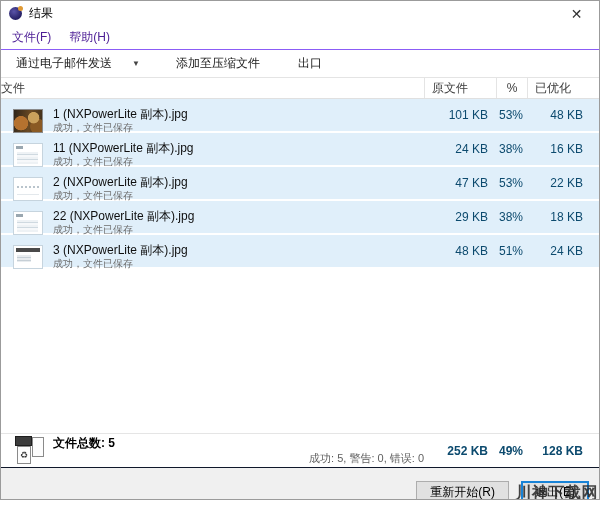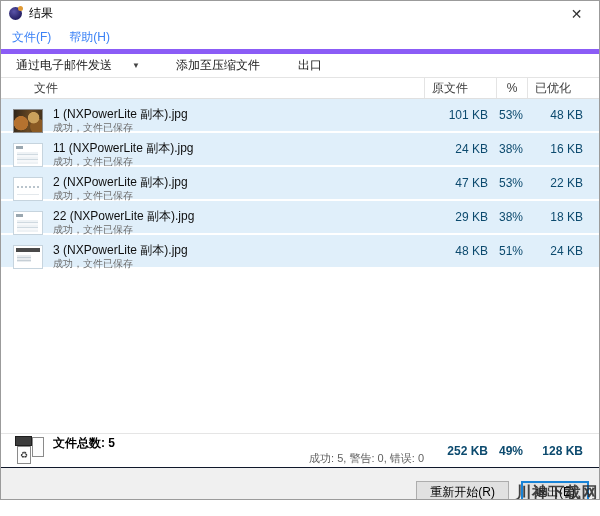--- a/index.html
+++ b/index.html
@@ -14,31 +14,31 @@
   .titlebar { height: 25px; display: flex; align-items: center; padding-left: 8px; background:#fff; }
   .app-icon { position: relative; width: 13px; height: 13px; border-radius: 50%;
     background: radial-gradient(circle at 38% 35%, #5a54a8, #241f63 70%); flex: 0 0 auto; }
   .app-icon::after { content:""; position:absolute; right:-1px; top:-1px; width:5px; height:5px;
     border-radius:50%; background:#e09a35; }
   .title-text { margin-left: 7px; font-size: 12px; color:#000; }
   .close-btn { margin-left:auto; width: 45px; height: 100%; display:flex; align-items:center;
     justify-content:center; font-size: 14px; color:#333; cursor: default; }
   
   .menubar { height: 23px; display:flex; align-items:center; padding-left: 2px; }
-  .menu-item { padding: 0 9px; height: 100%; display:flex; align-items:center; color:#3b82f6; }
+  .menu-item { padding: 0 9px; height: 100%; display:flex; align-items:center; color:#4c1d95; }
   
   .toolbar { height: 29px; display:flex; align-items:center;
-    border-top: 5px solid #8b5cf6; border-bottom: 1px solid #e4e4e4; padding-left: 4px; }
+    border-top: 1px solid #8b5cf6; border-bottom: 1px solid #e4e4e4; padding-left: 4px; }
   .tool-btn { padding: 0 11px; height: 100%; display:flex; align-items:center; color:#1a1a1a; }
   .tool-dd { padding: 0 9px; height:100%; display:flex; align-items:center; font-size: 8px; color:#444; }
   .tool-gap { width: 16px; }
   
   .header-row { display:flex; height: 21px; align-items:stretch; border-bottom: 1px solid #e0e0e0; color:#3c3c3c; }
   .hcell { display:flex; align-items:center; }
-  .h-file { flex: 1; padding-left: 33px; }
+  .h-file { flex: 1; }
   .h-orig { width: 72px; border-left: 1px solid #e4e4e4; padding-left: 7px; }
   .h-pct  { width: 31px; border-left: 1px solid #e4e4e4; justify-content:center; }
   .h-opt  { width: 72px; border-left: 1px solid #e4e4e4; padding-left: 7px; }
   
   .rows { background: #fff; }
   .frow { display:flex; align-items:center; height: 32px; margin-bottom: 2px; background: #e0effa; }
   .row-main { flex:1; display:flex; align-items:center; padding-left: 12px; min-width:0;margin-top:12px; }
   .thumb { width: 30px; height: 24px; flex: 0 0 auto; border: 1px solid #c6d4de; background:#fff; position:relative; overflow:hidden; }
   .t1 { border-color:#8a8a8a;
     background: radial-gradient(circle at 25% 60%, #b5722f 0 28%, transparent 30%),

